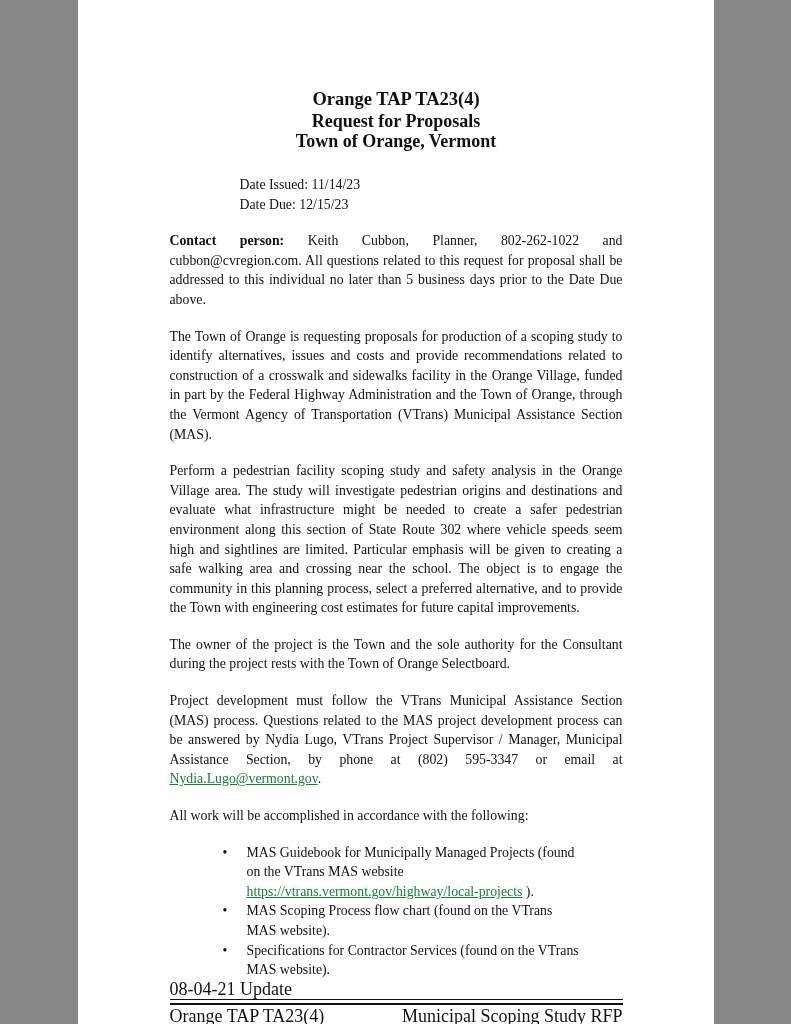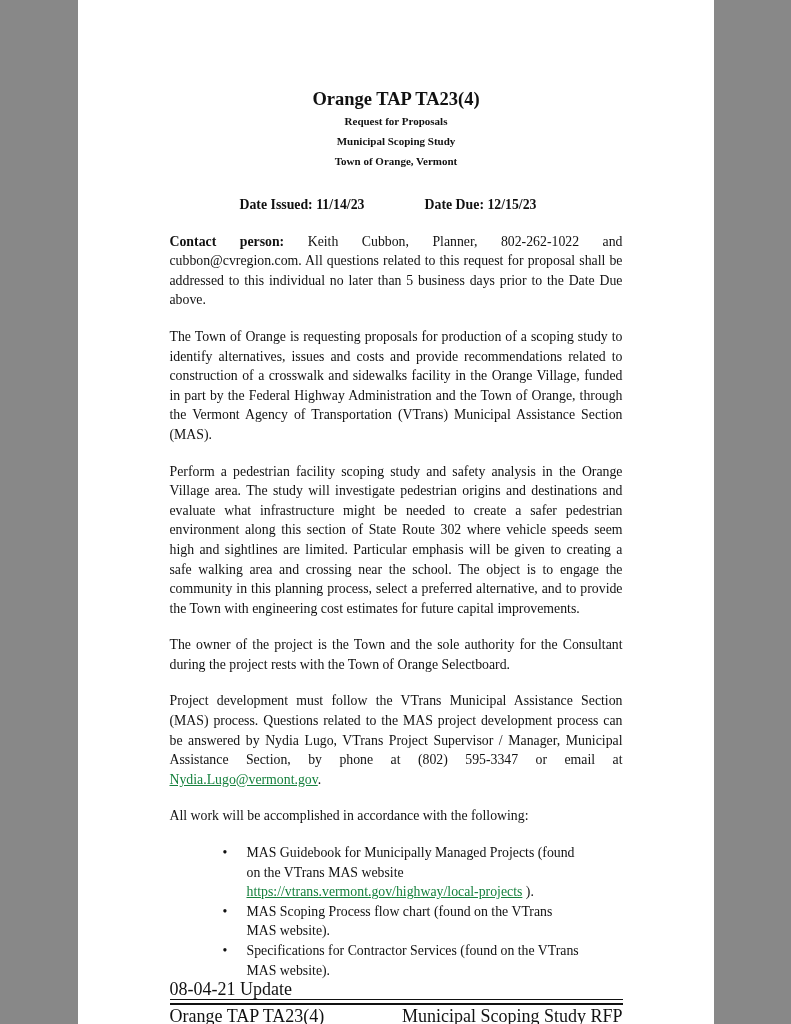--- a/index.html
+++ b/index.html
@@ -19,31 +19,32 @@
     flex-direction: column;
     overflow: hidden;
   }
   .title-block { text-align: center; }
   .title-main {
     font-size: 18.5px;
     font-weight: bold;
     line-height: 23px;
   }
   .title-sub {
-    font-size: 11px;
+    font-size: 18px;
     font-weight: bold;
     line-height: 20px;
   }
   .dates-row {
     display: flex;
     justify-content: space-between;
-    font-weight: bold;
+    font-weight: normal;
     margin-top: 24px;
     padding-left: 70px;
     padding-right: 86px;
+    flex-direction: column;
   }
   .para {
     margin-top: 17px;
     text-align: justify;
   }
   .section-heading {
     margin-top: 20px;
     font-weight: bold;
   }
   .section-heading .sec-num { display: inline-block; width: 41px; }
@@ -80,21 +81,20 @@
   .footer-page { text-align: left; }
 </style>
 </head>
 <body>
 
 <div class="page">
 
   <div class="title-block">
     <div class="title-main">Orange TAP TA23(4)</div>
     <div class="title-sub">Request for Proposals</div>
-    <div class="title-sub">Municipal Scoping Study</div>
     <div class="title-sub">Town of Orange, Vermont</div>
   </div>
 
   <div class="dates-row">
     <span>Date Issued: 11/14/23</span>
     <span>Date Due: 12/15/23</span>
   </div>
 
   <p class="para"><strong>Contact person:</strong><span> Keith Cubbon, Planner, 802-262-1022 and cubbon@cvregion.com. All questions related to this request for proposal shall be addressed to this individual no later than 5 business days prior to the Date Due above.</span></p>
 

